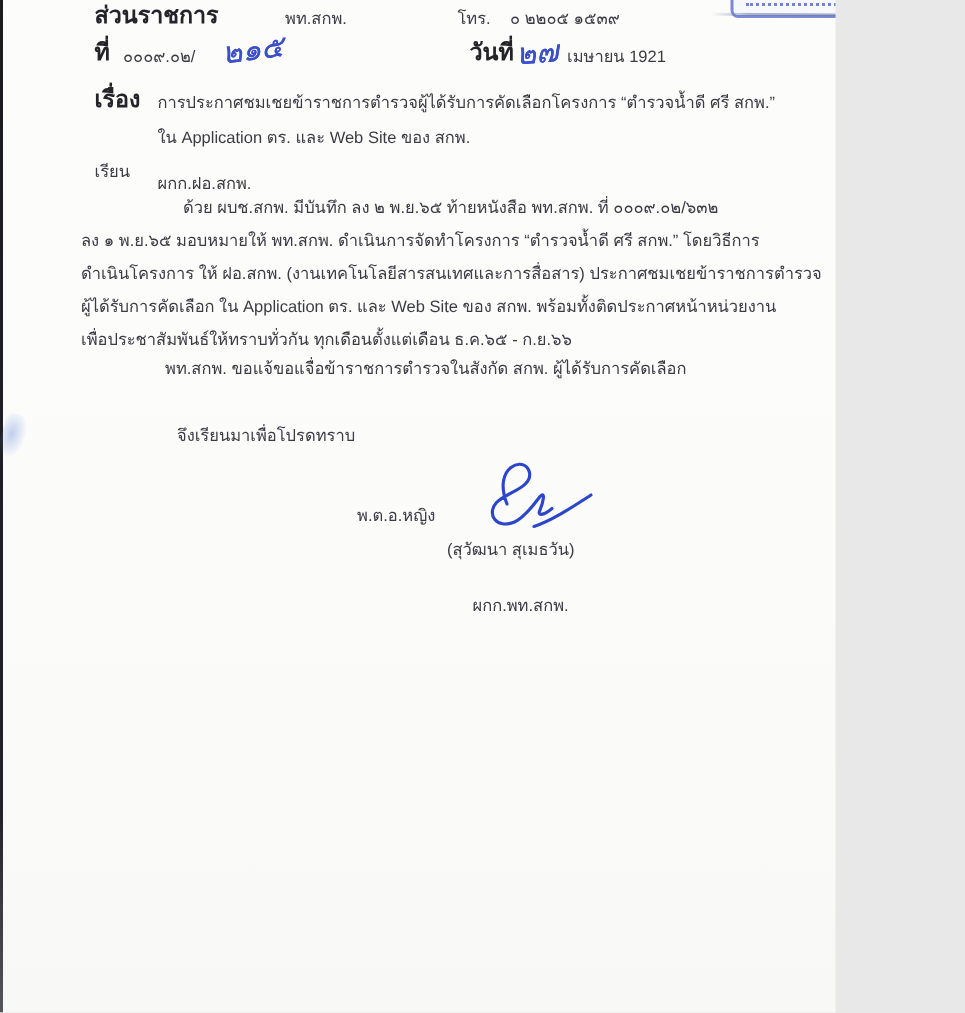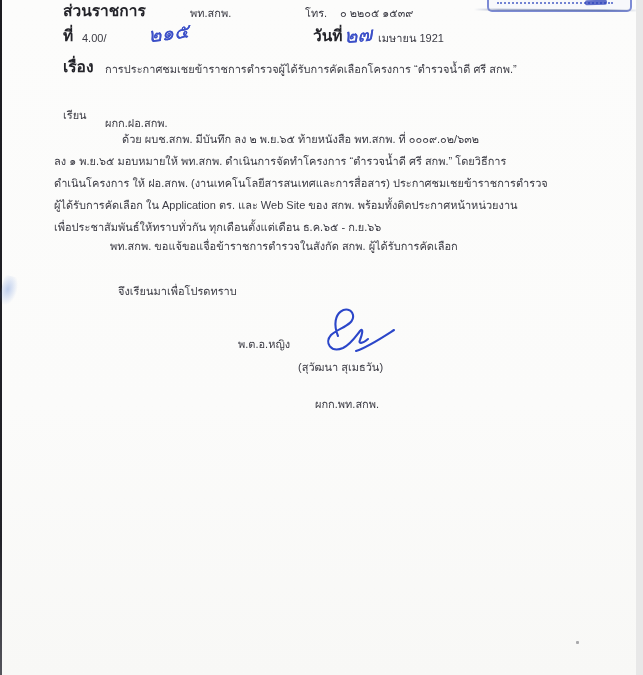--- a/index.html
+++ b/index.html
@@ -2,21 +2,21 @@
 <html><head>
 <meta charset="utf-8">
 <style>
   * { margin:0; padding:0; box-sizing:border-box; }
   html,body { width:643px; height:675px; }
   body{
     font-family:"Liberation Sans","DejaVu Sans",sans-serif;
     background:#e8e8e8;
   }
   .page{
-    position:relative; width:636px; height:675px; overflow:hidden;
+    position:relative; width:557px; height:675px; overflow:hidden;
     background:linear-gradient(180deg,#fcfcfb 0%,#fbfbfa 60%,#f8f8f6 100%);
     color:#3a3a42;
   }
   .abs{ position:absolute; white-space:nowrap; }
   .t  { font-size:11px; line-height:18px; color:#3b3b44; }
   .b  { font-weight:bold; color:#232329; }
   .hdr{ font-size:15.5px; }
   .hand{
     color:#3c50c8; font-size:20px; font-style:italic;
     text-shadow:0 0 .4px #3c50c8;
@@ -63,28 +63,29 @@
   <div class="stamp-underline"></div>
   <div class="ink-smudge"></div>
   <div class="speck"></div>
 
   <span class="abs t b hdr" style="left:63px; top:2px;">ส่วนราชการ</span>
   <span class="abs t" style="left:190px; top:4px;">พท.สกพ.</span>
   <span class="abs t" style="left:305px; top:4px;">โทร.</span>
   <span class="abs t" style="left:340px; top:4px;">๐ ๒๒๐๕ ๑๕๓๙</span>
 
   <span class="abs t b hdr" style="left:63px; top:27px;">ที่</span>
-  <span class="abs t" style="left:82px; top:29px;">4.00/</span>
+  <span class="abs t" style="left:82px; top:29px;">๐๐๐๙.๐๒/</span>
   <span class="abs hand" style="left:148px; top:17px; transform:rotate(-7deg);">๒๑๕</span>
   <span class="abs t b hdr" style="left:313px; top:27px;">วันที่</span>
   <span class="abs hand" style="left:344px; top:19px; transform:rotate(-5deg);">๒๗</span>
   <span class="abs t" style="left:378px; top:29px;">เมษายน 1921</span>
 
   <span class="abs t b hdr" style="left:63px; top:58px;">เรื่อง</span>
   <span class="abs t" style="left:105px; top:60px;">การประกาศชมเชยข้าราชการตำรวจผู้ได้รับการคัดเลือกโครงการ “ตำรวจน้ำดี ศรี สกพ.”</span>
+  <span class="abs t" style="left:105px; top:83px;">ใน Application ตร. และ Web Site ของ สกพ.</span>
 
   <span class="abs t" style="left:63px; top:106px;">เรียน</span>
   <span class="abs t" style="left:105px; top:114px;">ผกก.ฝอ.สกพ.</span>
 
   <span class="abs t" style="left:122px; top:130px;">ด้วย ผบช.สกพ. มีบันทึก ลง ๒ พ.ย.๖๕ ท้ายหนังสือ พท.สกพ. ที่ ๐๐๐๙.๐๒/๖๓๒</span>
   <span class="abs t" style="left:54px;  top:152px;">ลง ๑ พ.ย.๖๕ มอบหมายให้ พท.สกพ. ดำเนินการจัดทำโครงการ “ตำรวจน้ำดี ศรี สกพ.” โดยวิธีการ</span>
   <span class="abs t" style="left:54px;  top:174px;">ดำเนินโครงการ ให้ ฝอ.สกพ. (งานเทคโนโลยีสารสนเทศและการสื่อสาร) ประกาศชมเชยข้าราชการตำรวจ</span>
   <span class="abs t" style="left:54px;  top:196px;">ผู้ได้รับการคัดเลือก ใน Application ตร. และ Web Site ของ สกพ. พร้อมทั้งติดประกาศหน้าหน่วยงาน</span>
   <span class="abs t" style="left:54px;  top:218px;">เพื่อประชาสัมพันธ์ให้ทราบทั่วกัน ทุกเดือนตั้งแต่เดือน ธ.ค.๖๕ - ก.ย.๖๖</span>
 

